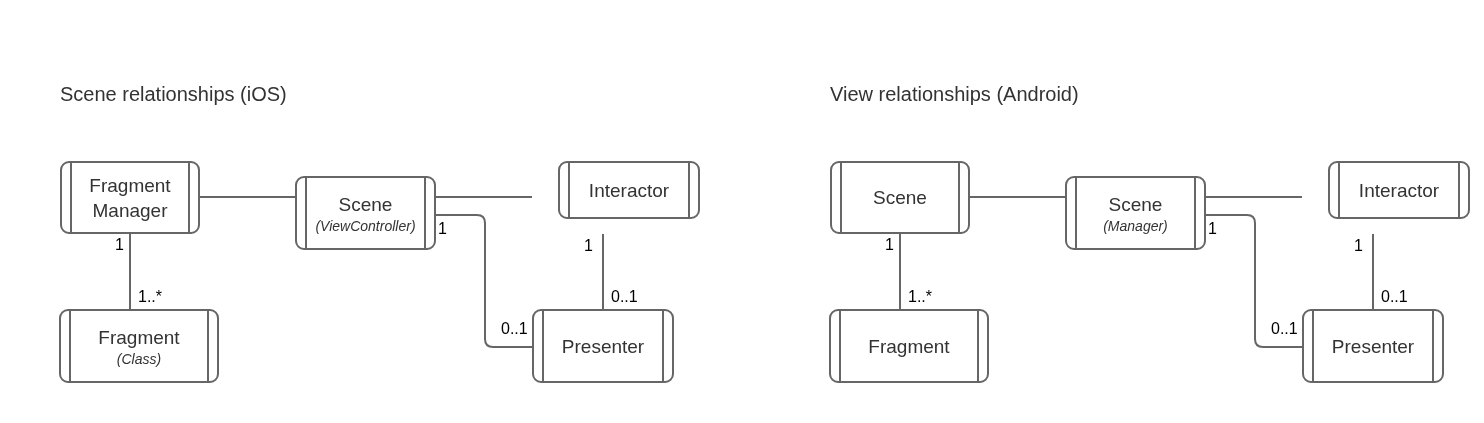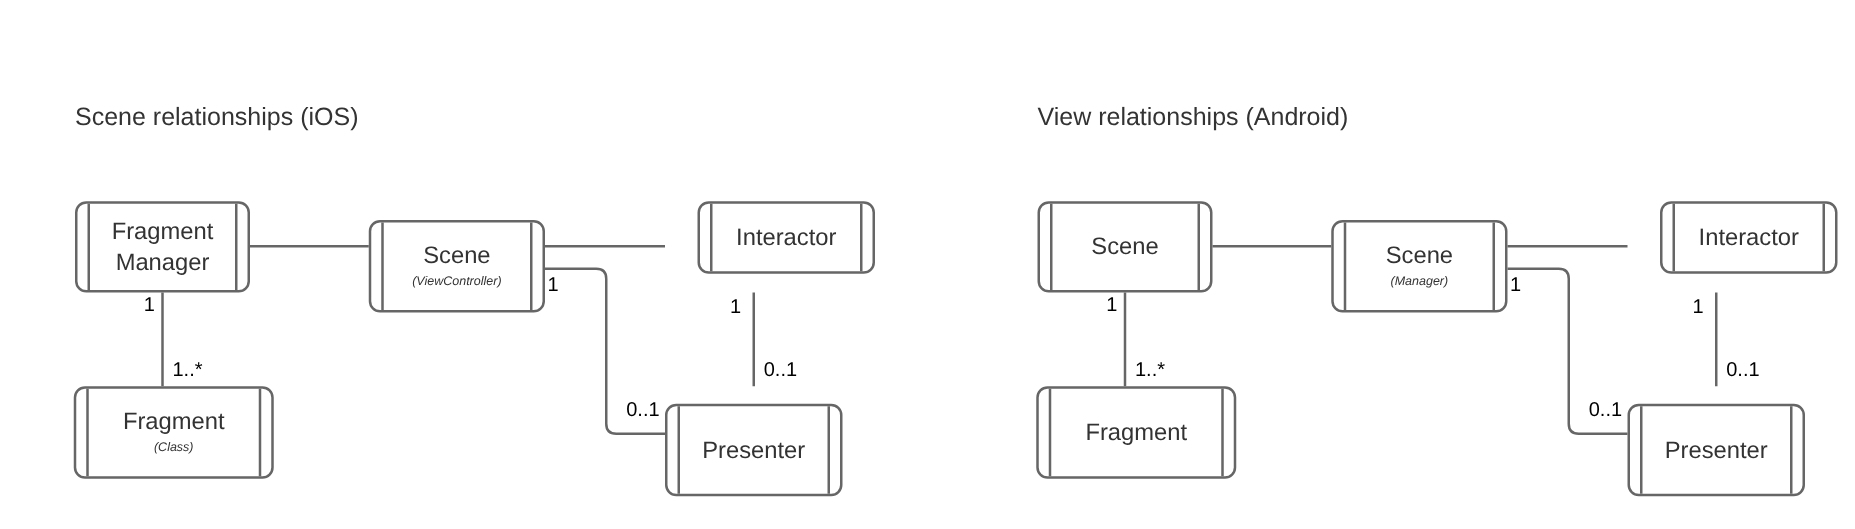--- a/index.html
+++ b/index.html
@@ -69,31 +69,31 @@
     width: 2px;
     background: #666666;
   }
   .uml-node::before { left: 8px; }
   .uml-node::after  { right: 8px; }
 
   .pos-tl { left: 60px;  top: 161px; width: 140px; height: 73px; }
   .pos-tc { left: 295px; top: 176px; width: 141px; height: 74px; }
   .pos-tr { left: 532px; top: 161px; width: 142px; height: 58px; margin-left: 26px; }
   .pos-bl { left: 59px;  top: 309px; width: 160px; height: 74px; }
-  .pos-br { left: 532px; top: 309px; width: 142px; height: 74px; margin-top: 14px; }
+  .pos-br { left: 532px; top: 309px; width: 142px; height: 74px; }
 
   .node-label {
     font-size: 19px;
     line-height: 25px;
     color: #333333;
     text-align: center;
     white-space: normal;
   }
   .node-sublabel {
-    font-size: 10px;
+    font-size: 14px;
     line-height: 18px;
     font-style: italic;
     color: #333333;
     text-align: left;
   }
 
   .mult {
     position: absolute;
     font-size: 16px;
     line-height: 18px;

